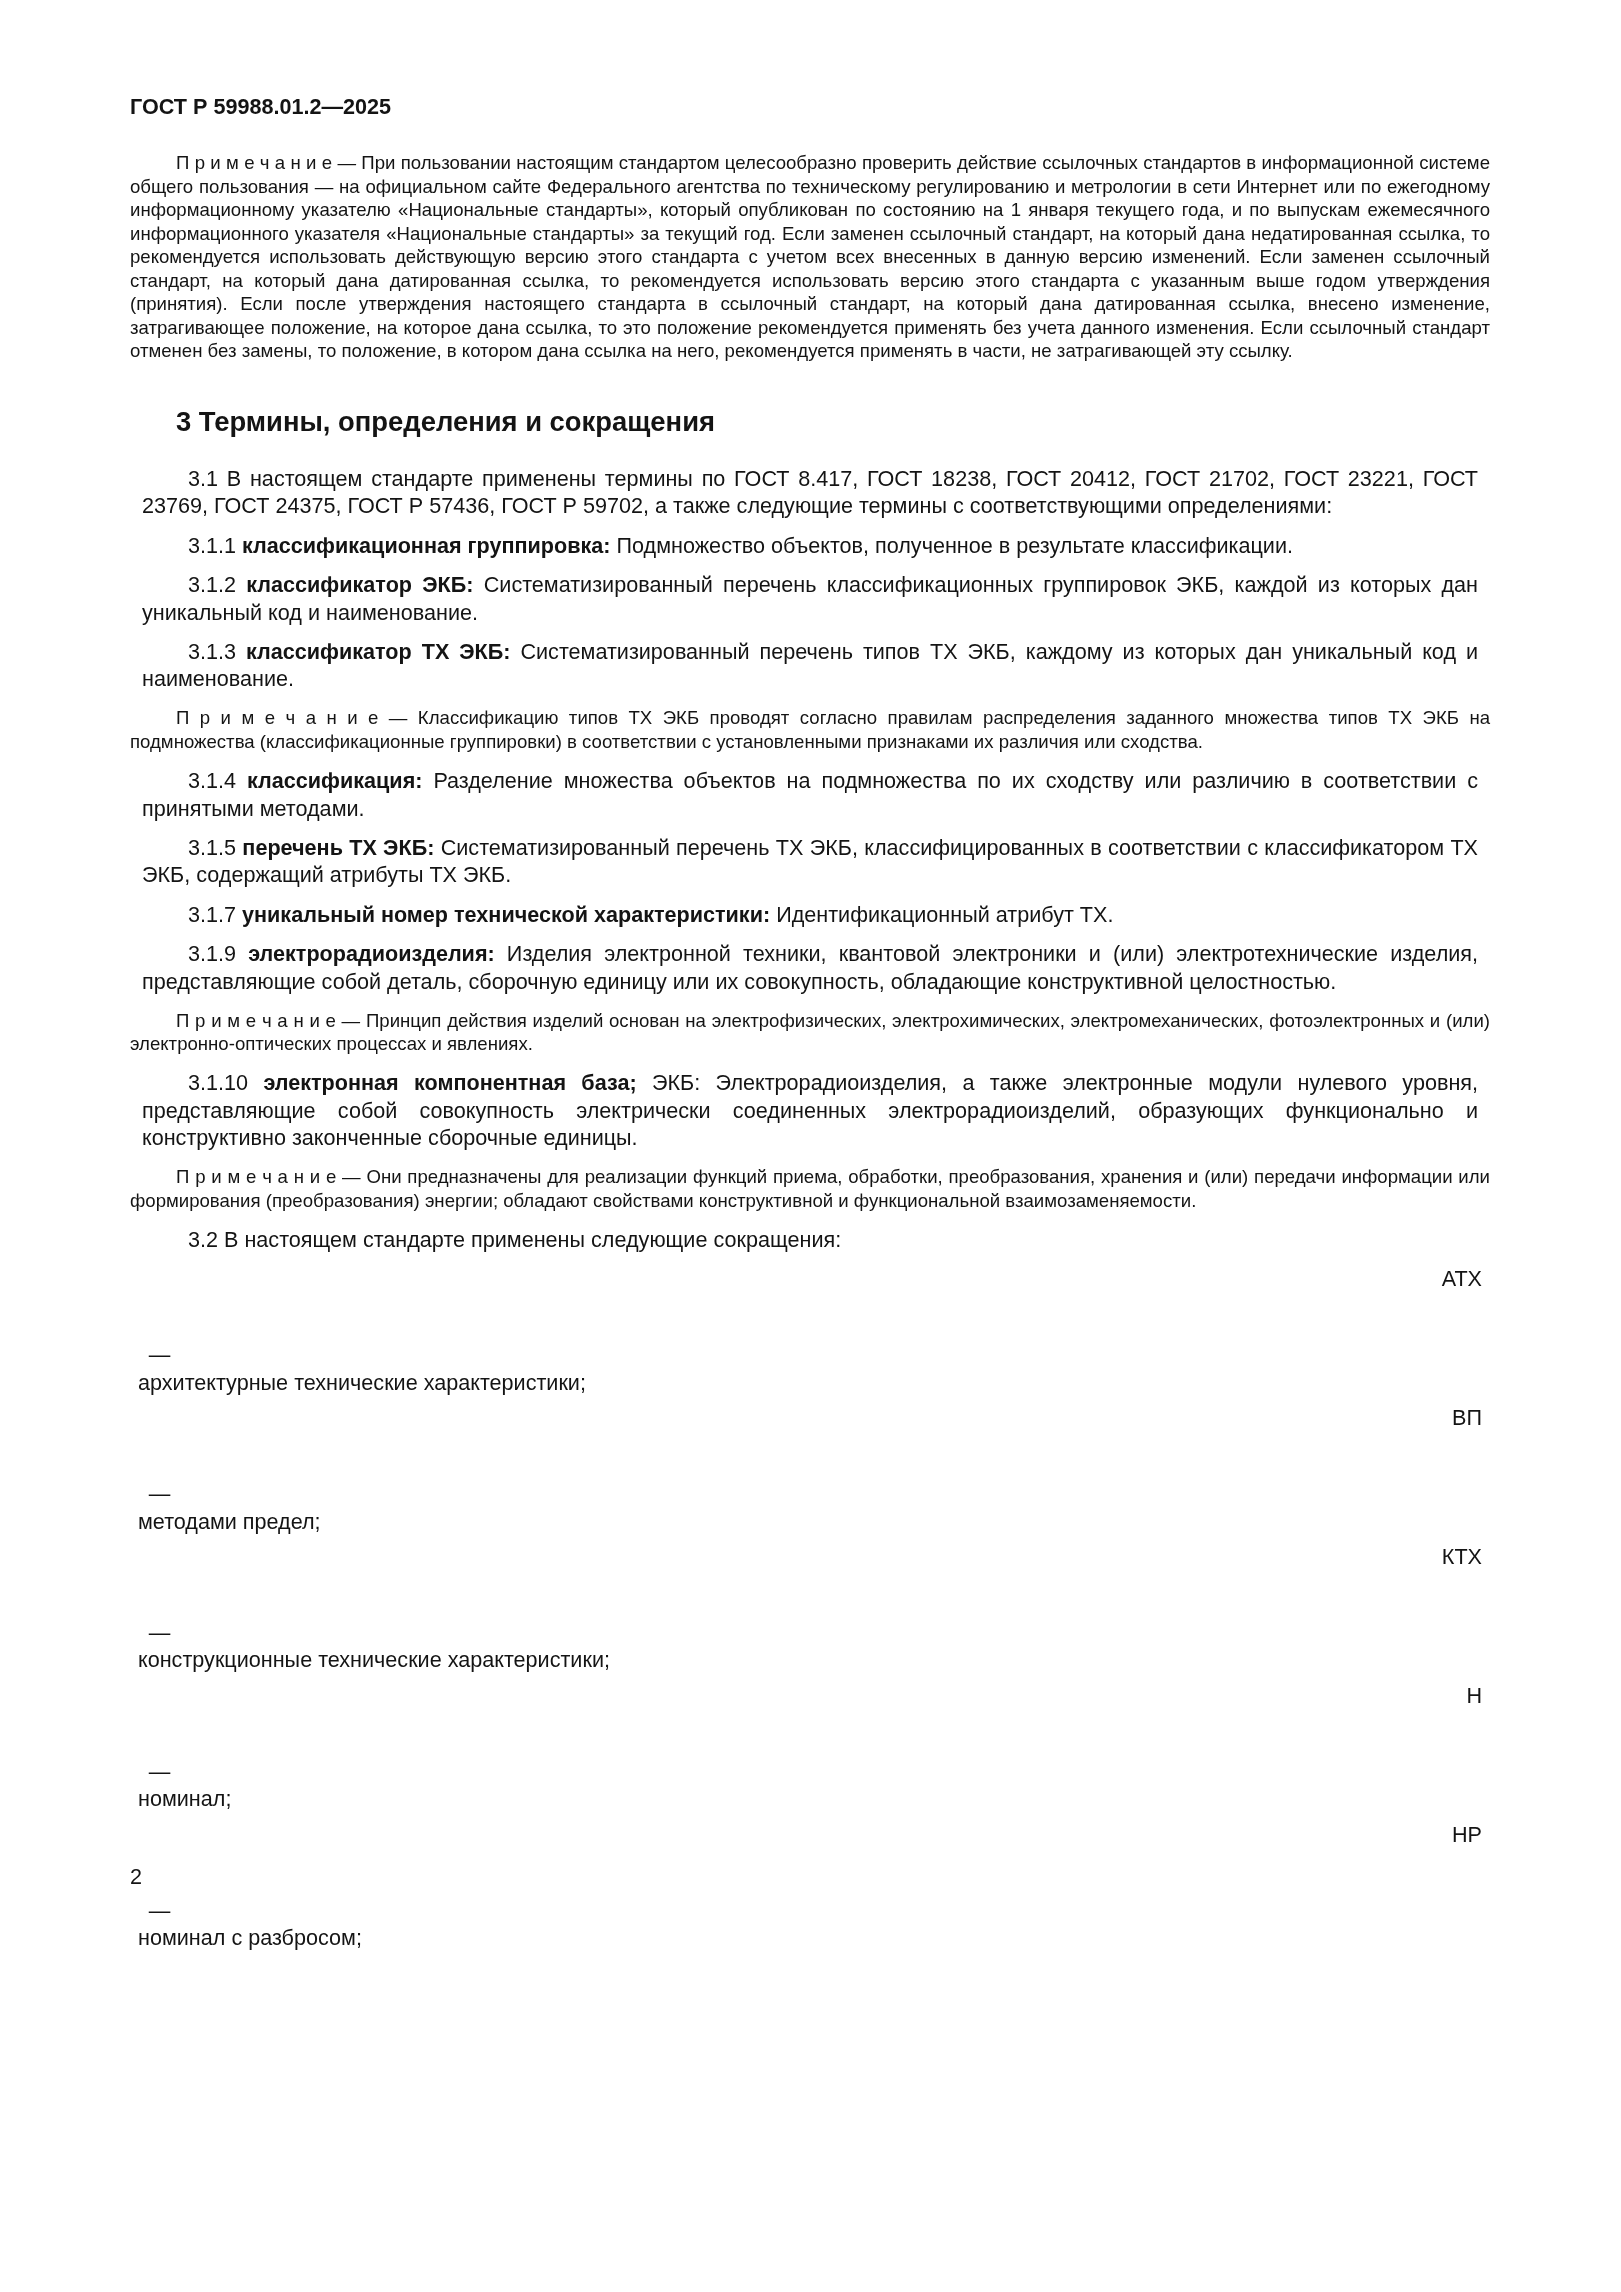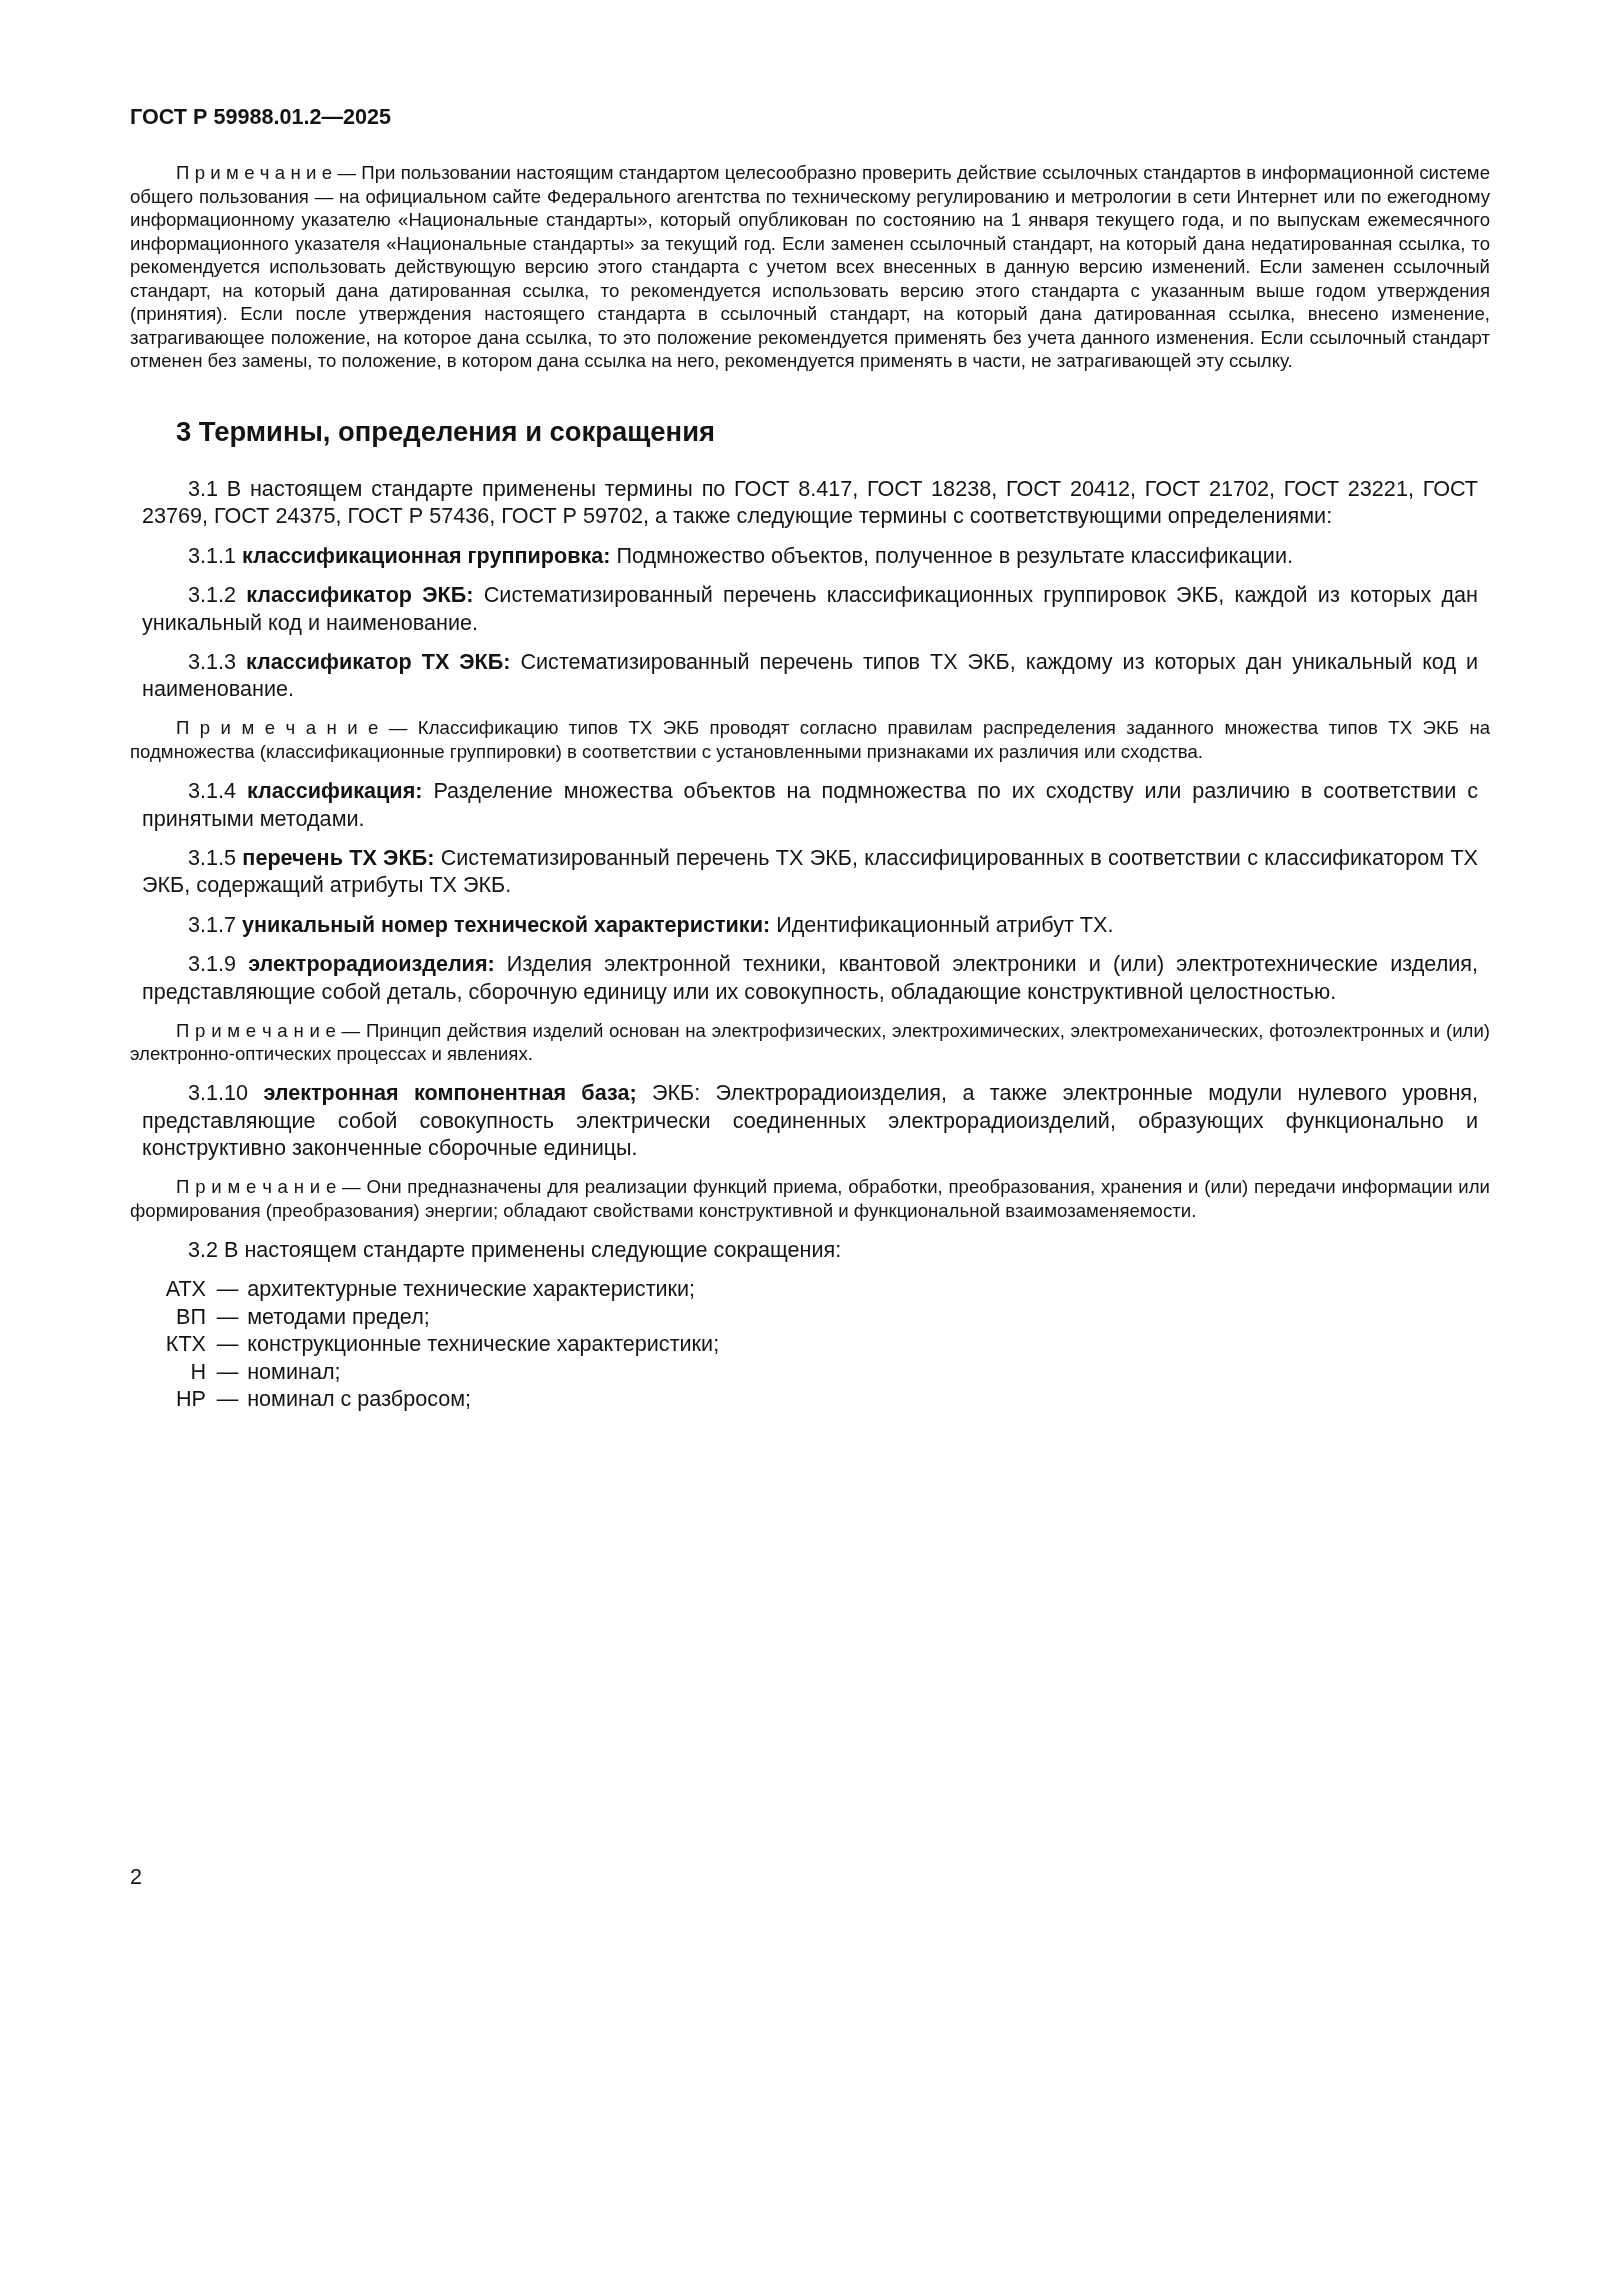--- a/index.html
+++ b/index.html
@@ -9,21 +9,21 @@
     width: 1621px;
     height: 2293px;
     background: #ffffff;
     font-family: "Liberation Sans", sans-serif;
     color: #141414;
     overflow: hidden;
   }
   .content {
     position: absolute;
     left: 130px;
-    top: 104px;
+    top: 94px;
     width: 1360px;
   }
   .doc-code {
     font-size: 21.6px;
     font-weight: bold;
     margin: 0 0 31px 0;
   }
   .note {
     font-size: 18.6px;
     line-height: 23.5px;
@@ -41,21 +41,22 @@
   .section-title {
     font-size: 27.4px;
     font-weight: bold;
     margin: 43px 0 27.4px 46px;
   }
   .term b { font-weight: bold; }
   .abbr-row {
     display: flex;
     font-size: 21.6px;
     line-height: 27.4px;
-    margin: 0;
+    margin: 8px;
+    flex-direction: column;
   }
   .abbr-col {
     flex: 0 0 76px;
     text-align: right;
     white-space: pre;
   }
   .abbr-dash { padding: 0 8.8px 0 10.8px; }
   .abbr-desc { flex: 1; }
   .abbr-block { margin-top: 2px; }
   .page-num {

